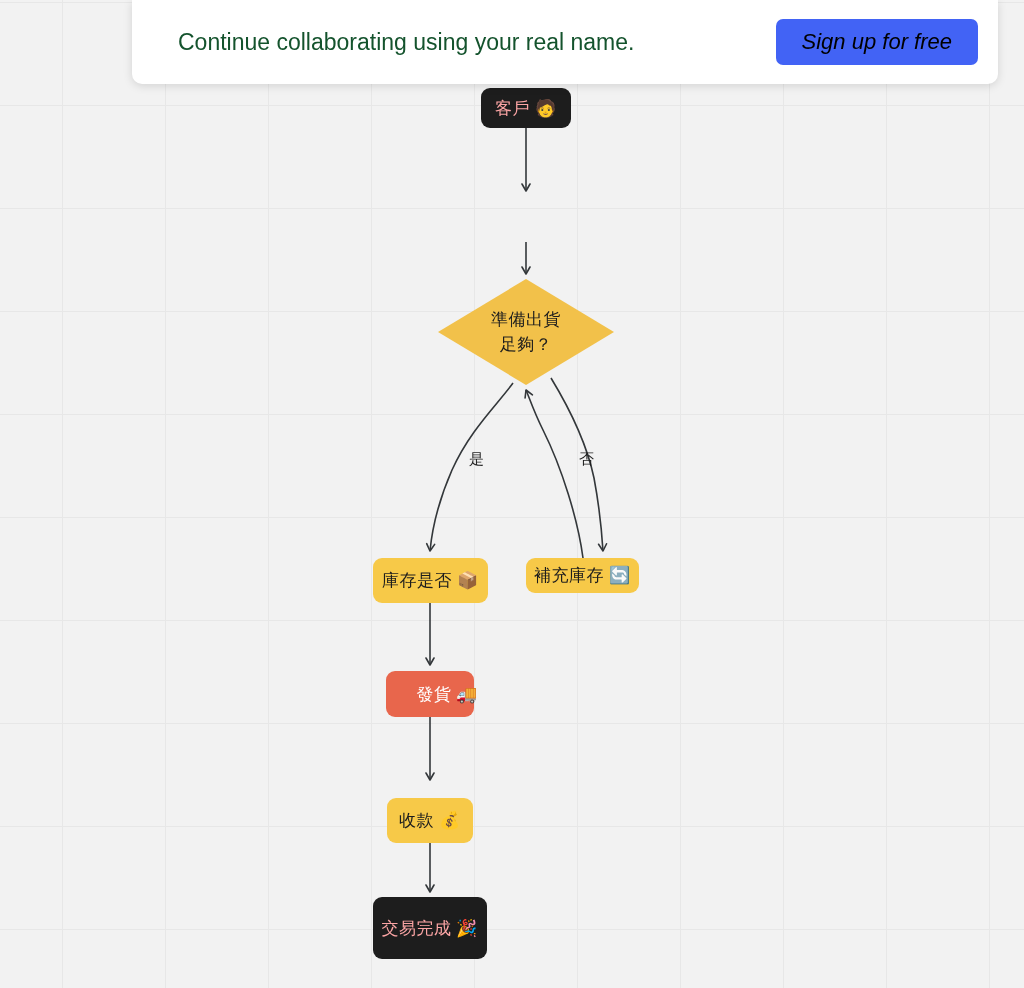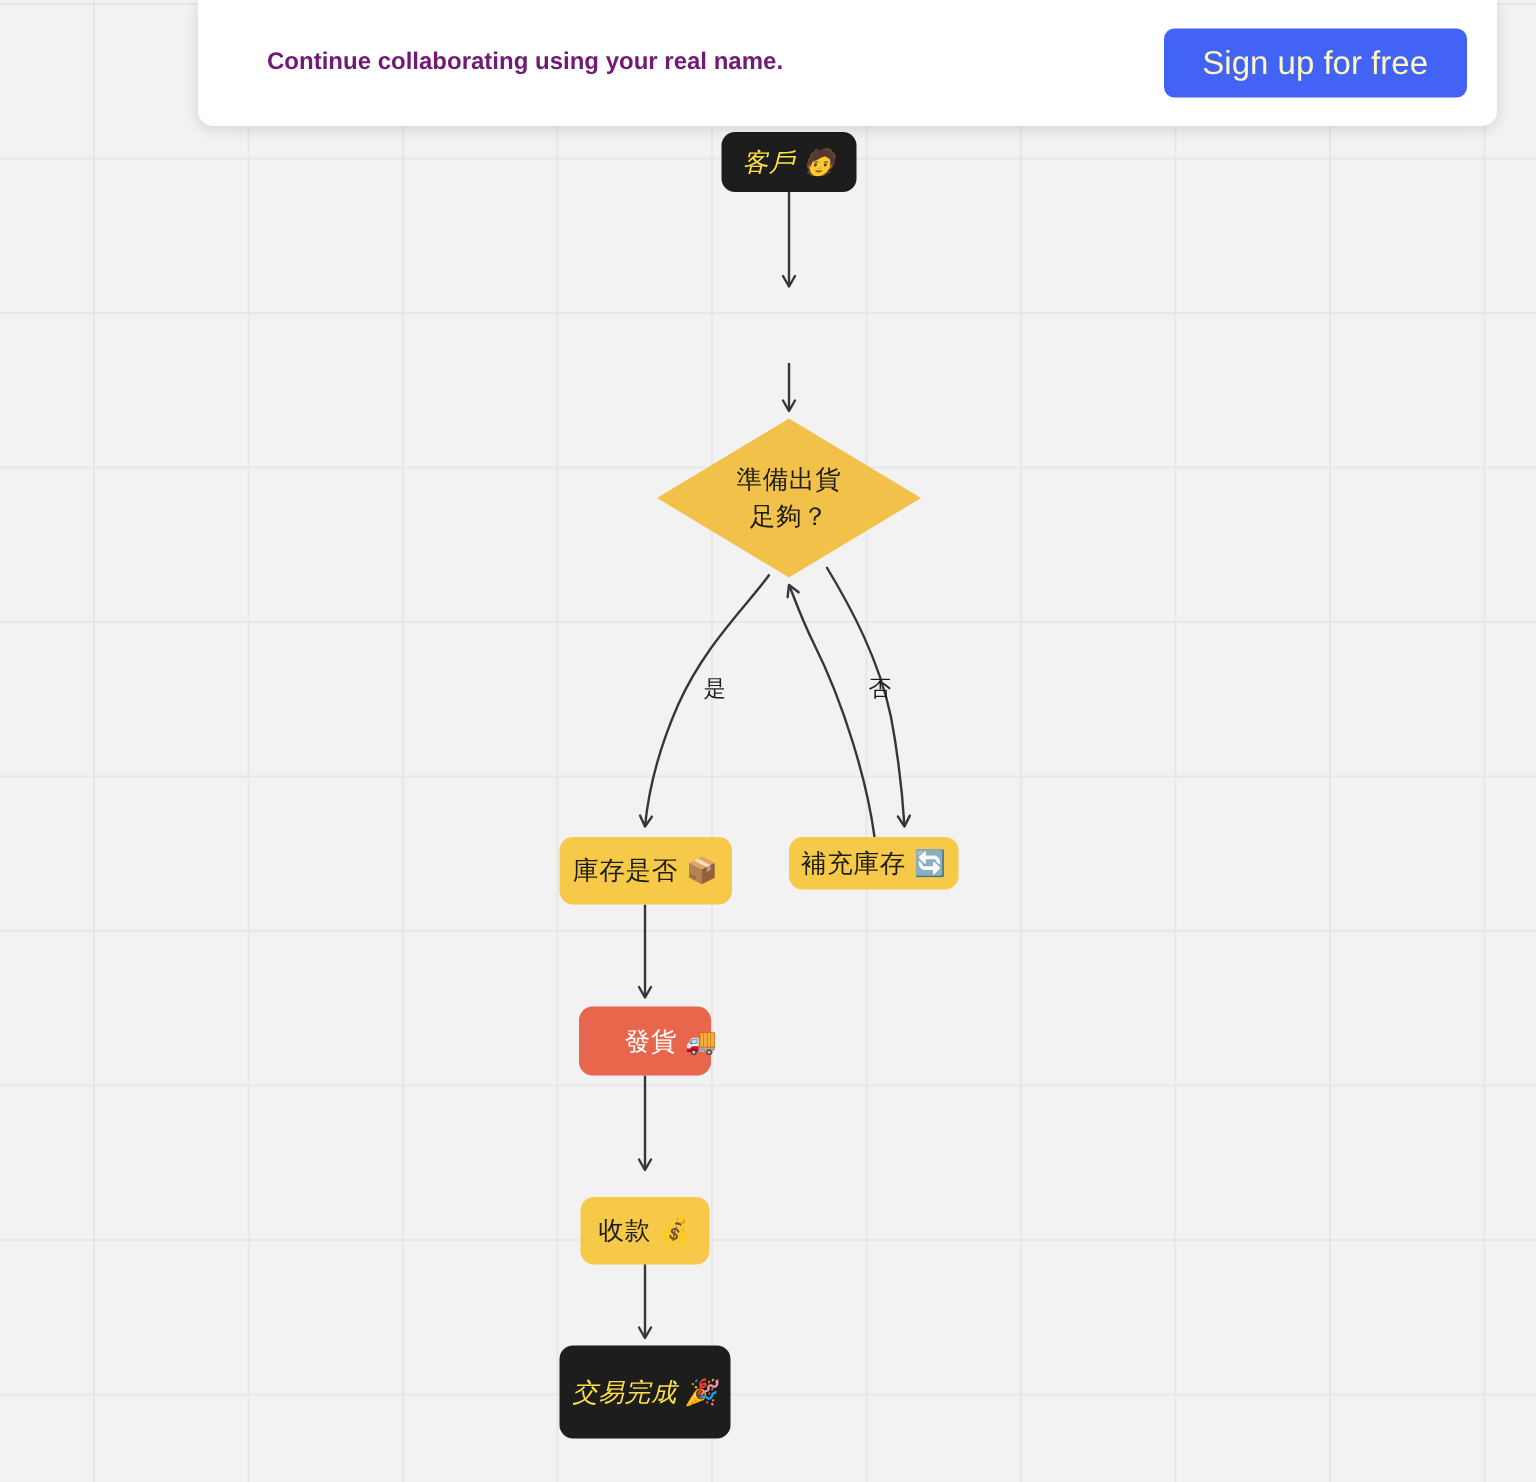--- a/index.html
+++ b/index.html
@@ -49,22 +49,21 @@
   }
 
   .node-rect {
     border-radius: 9px;
     font-size: 17px;
     padding: 0 13px;
   }
 
   .node-dark {
     background: #1d1d1d;
-    color: #fde047;
-    font-style: italic;
+    color: #fca5a5;
   }
 
   .node-yellow {
     background: #f7c948;
     color: #1d1d1d;
   }
 
   .node-orange {
     background: #e8664c;
     color: #ffffff;
@@ -102,33 +101,34 @@
     border-bottom-right-radius: 10px;
     box-shadow: 0 2px 10px rgba(0,0,0,0.13);
     display: flex;
     align-items: center;
     justify-content: space-between;
     padding: 0 20px 0 46px;
     box-sizing: border-box;
     z-index: 50;
   }
   #banner-text {
-    font-size: 16px;
-    color: #701a75;
-    font-weight: 700;
+    font-size: 23px;
+    color: #14532d;
+    font-weight: 400;
   }
   #signup-btn {
     background: #4263f5;
-    color: #fef9c3;
+    color: #000000;
     font-size: 22px;
     border: none;
     border-radius: 7px;
     padding: 10px 26px;
     cursor: pointer;
     font-family: "Liberation Sans", "DejaVu Sans", sans-serif;
+    font-style: italic;
   }
 </style>
 </head>
 <body>
 
 <div id="canvas">
 
   <svg id="edges" viewBox="0 0 1024 988" width="1024" height="988">
     <defs>
       <marker id="arrowhead" markerWidth="11" markerHeight="11" refX="8.5" refY="5" orient="auto" markerUnits="userSpaceOnUse">

